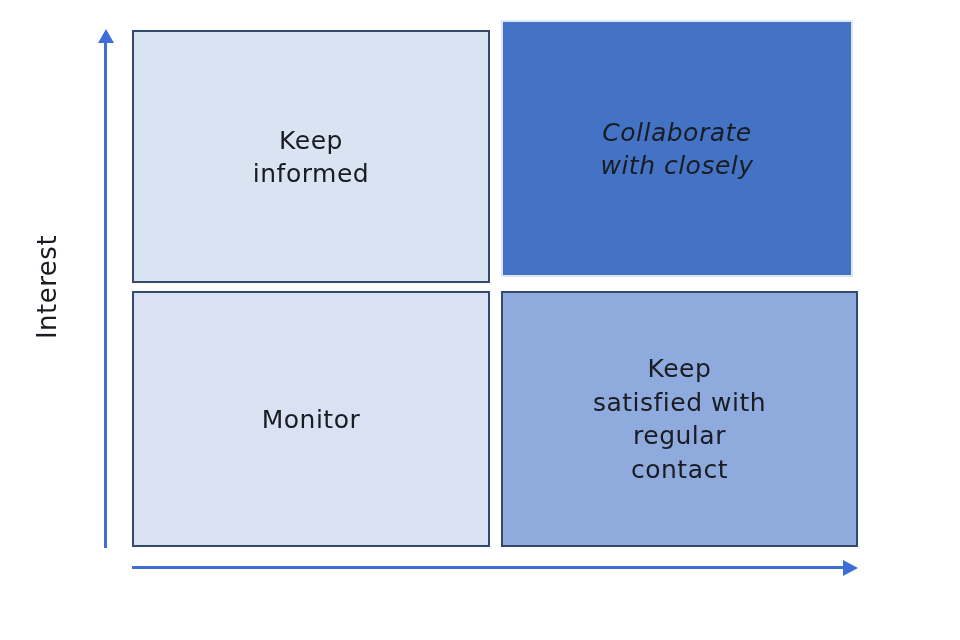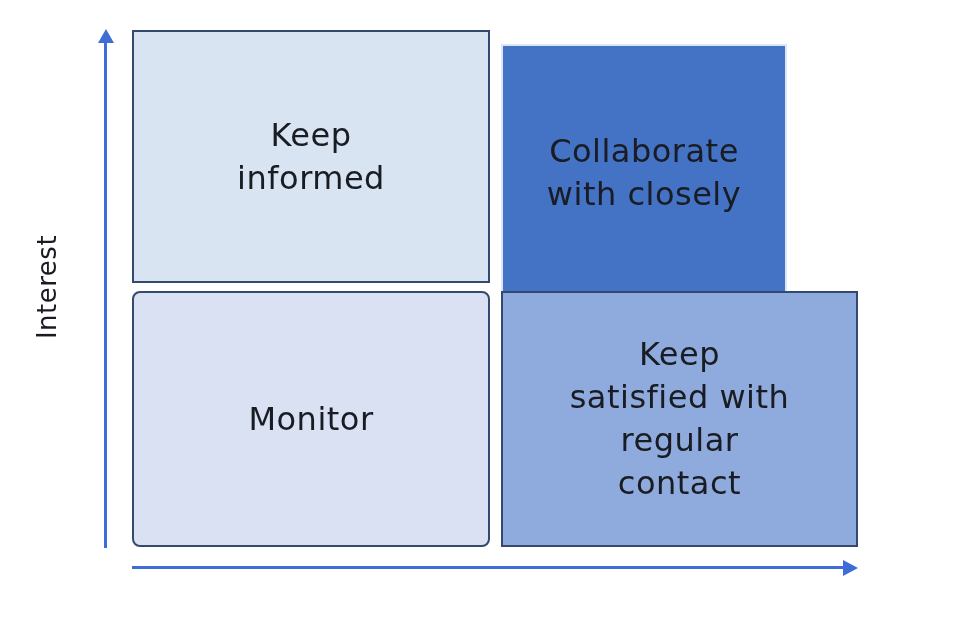--- a/index.html
+++ b/index.html
@@ -19,27 +19,27 @@
     position: absolute;
     box-sizing: border-box;
     border: 2px solid #35496e;
     display: flex;
     align-items: center;
     justify-content: center;
     text-align: center;
   }
   .q-label {
     white-space: pre-line;
-    font-size: 32px;
+    font-size: 25px;
     line-height: 1.32;
     letter-spacing: 0.5px;
     color: #191c22;
   }
   .quadrant.tl { left: 132px; top: 30px;  width: 358px; height: 253px; }
-  .quadrant.tr { left: 501px; top: 44px;  width: 286px; height: 257px; border-color: #dce6f6; }
+  .quadrant.tr { left: 501px; top: 20px;  width: 352px; height: 257px; border-color: #dce6f6; font-style: italic; }
   .quadrant.bl { left: 132px; top: 291px; width: 358px; height: 256px; }
   .quadrant.br { left: 501px; top: 291px; width: 357px; height: 256px; }
   .quadrant.br .q-label { line-height: 1.34; }
 
   .axis-line { position: absolute; }
   .v-line { left: 104px; top: 40px; width: 3px; height: 508px; }
   .h-line { left: 132px; top: 566px; width: 712px; height: 3px; }
   .arrowhead { position: absolute; }
   .arrowhead.up {
     left: 98px; top: 29px; width: 16px; height: 14px;
@@ -83,21 +83,21 @@
   <div class="quadrant tl" style="background: rgb(216, 228, 241);">
     <span class="q-label">Keep
 informed</span>
   </div>
 
   <div class="quadrant tr" style="background: rgb(68, 114, 196);">
     <span class="q-label">Collaborate
 with closely</span>
   </div>
 
-  <div class="quadrant bl" style="background: rgb(217, 225, 243); border-radius: 8px;">
+  <div class="quadrant bl" style="background: rgb(217, 225, 243);">
     <span class="q-label">Monitor</span>
   </div>
 
   <div class="quadrant br" style="background: rgb(143, 170, 220);">
     <span class="q-label">Keep
 satisfied with
 regular
 contact</span>
   </div>
 

